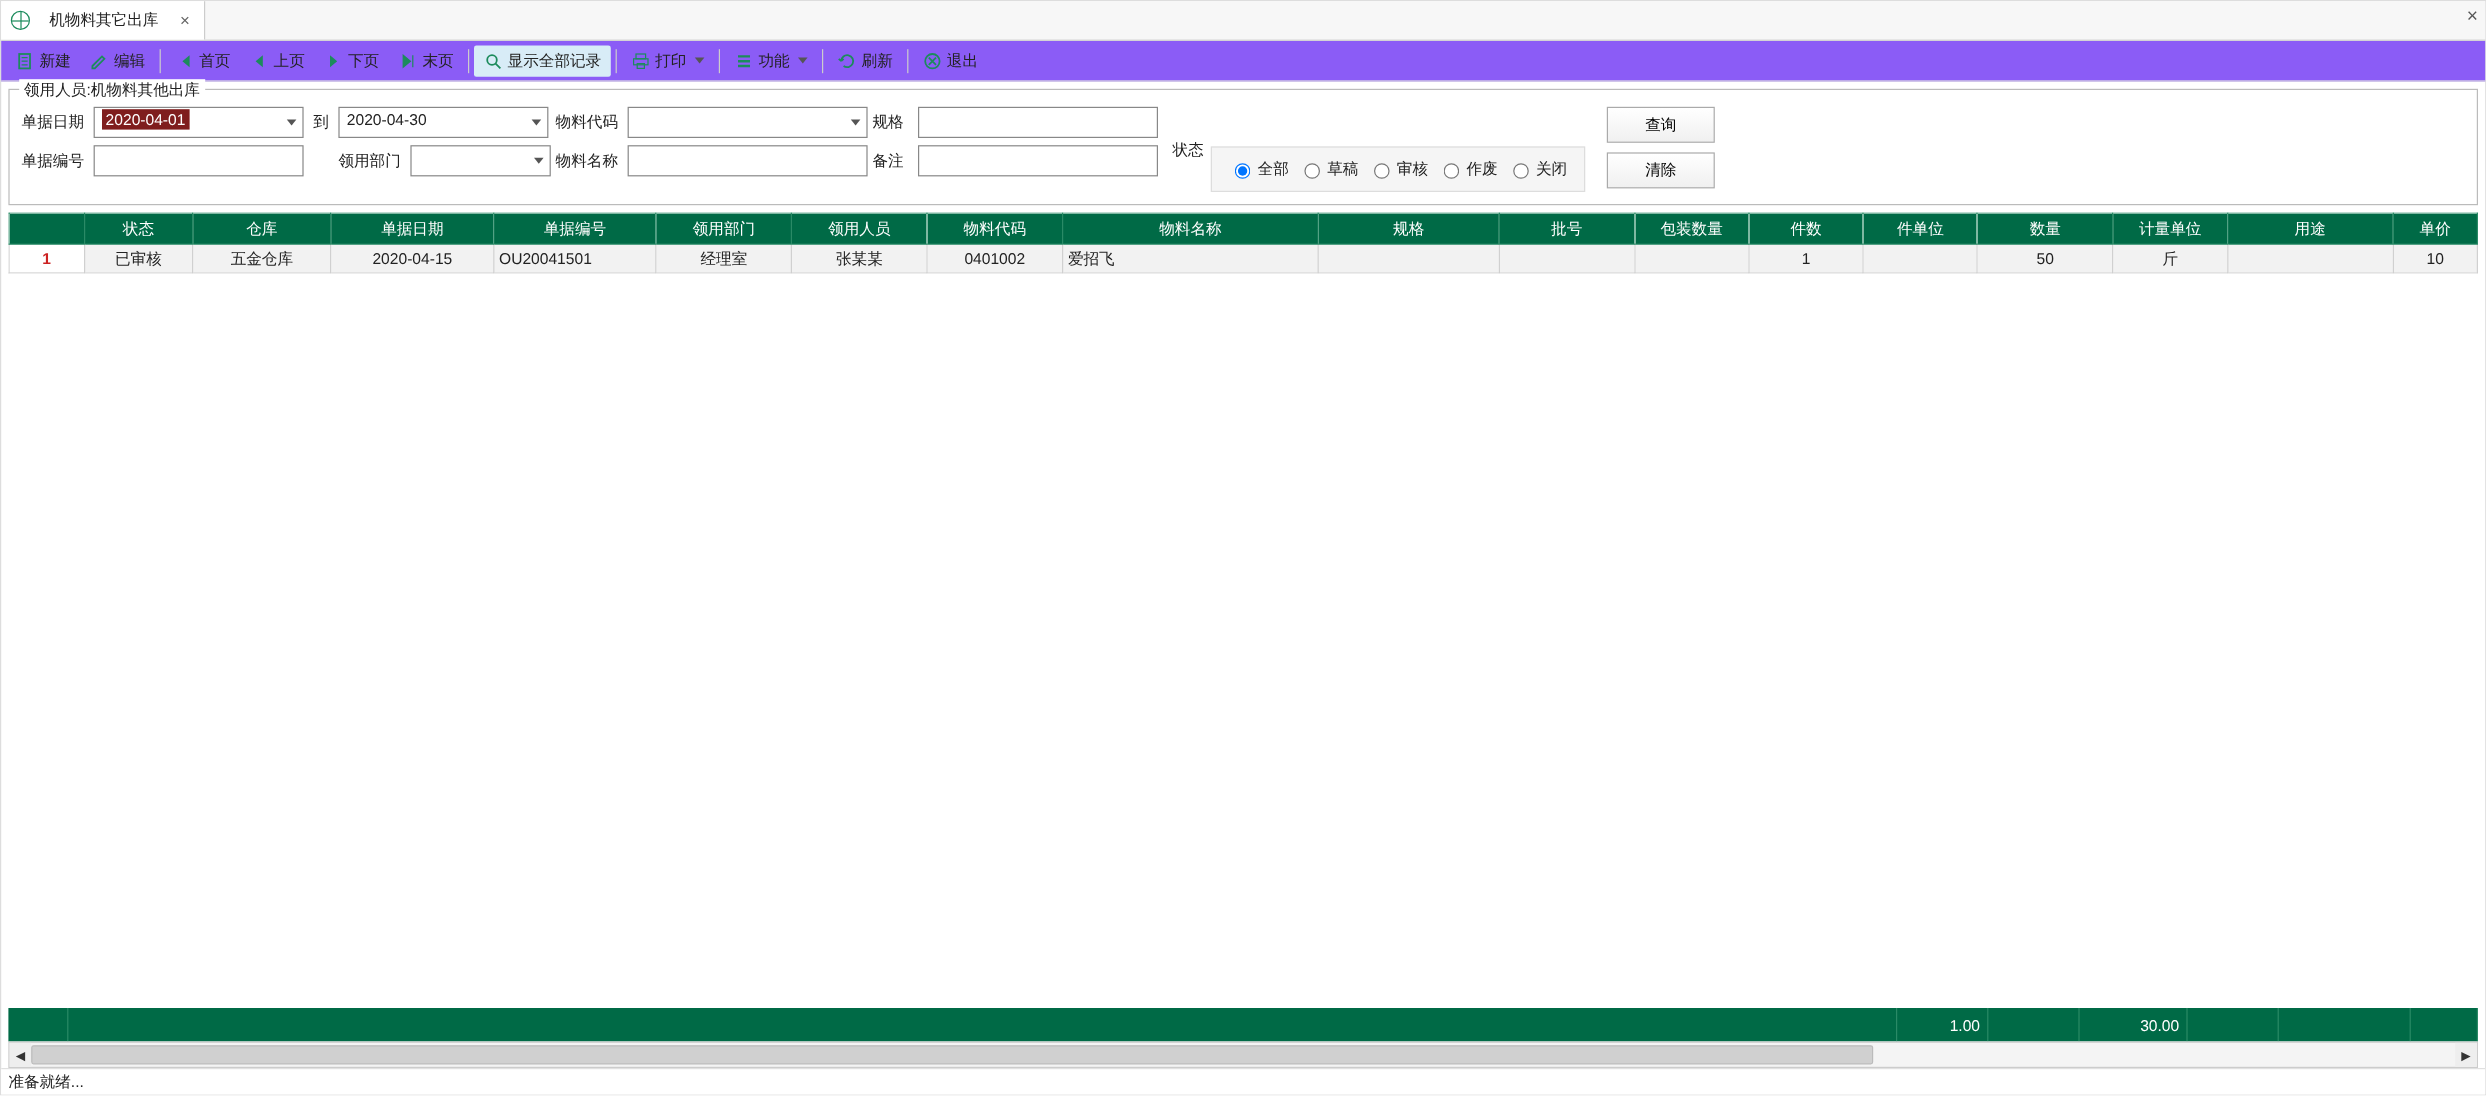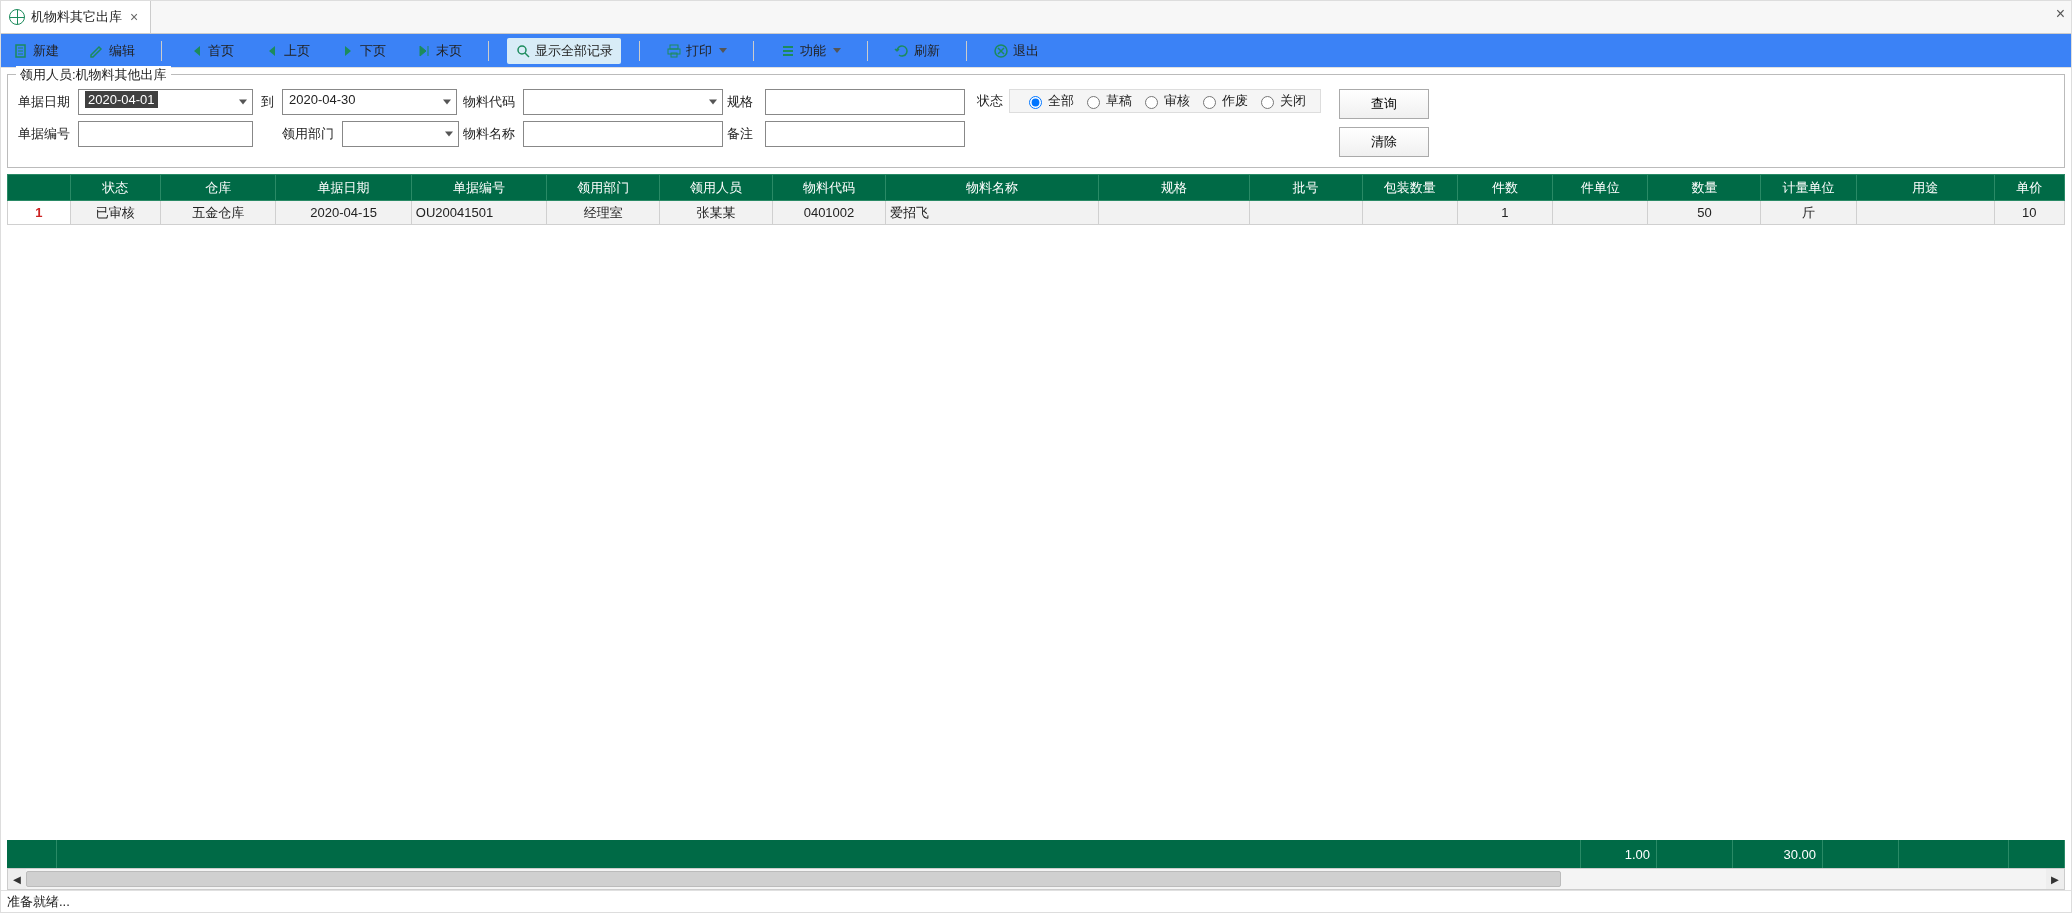--- a/index.html
+++ b/index.html
@@ -27,21 +27,21 @@
     border-bottom: 1px solid #ccc;
     background: #f7f7f7;
     position: relative;
   }
   .tab {
     display: flex;
     align-items: center;
     padding: 0 10px 0 8px;
     background: #fff;
     border-right: 1px solid #ccc;
-    gap: 6px;
+    gap: 16px;
   }
   .tab .globe {
     width: 16px; height: 16px;
     border: 1.5px solid #1c8b5c;
     border-radius: 50%;
     position: relative;
     display:inline-block;
   }
   .tab .globe::before,
   .tab .globe::after {
@@ -64,22 +64,22 @@
     color:#555;
     cursor:pointer;
   }
   
   .toolbar {
     height: 34px;
     display: flex;
     align-items: center;
     border-bottom: 1px solid #e0e0e0;
     padding: 0 4px;
-    gap: 14px;
-    background:#3b82f6;
+    gap: 0;
+    background:#8b5cf6;
   }
   .tbtn {
     display: flex;
     align-items: center;
     gap: 4px;
     padding: 4px 8px;
     cursor: pointer;
     color: #222;
     border-radius:2px;
   }
@@ -135,21 +135,22 @@
   }
   .stext { width:175px; }
   .mid { margin-left:4px; margin-right:4px; }
   .status-group {
     display:flex;
     align-items:center;
     gap:8px;
     border:1px solid #ddd;
     background:#f5f5f5;
     padding:10px 14px;
-    height:24px;
+    height:38px;
+    margin-top:33px;
   }
   .status-group label { display:flex; align-items:center; gap:3px; cursor:pointer; }
   .status-wrap { display:flex; align-items:center; gap:6px; margin-left:8px; }
   .btns { display:flex; flex-direction:column; gap:8px; margin-left:14px; }
   .pbtn {
     width:90px; height:30px;
     border:1px solid #aaa;
     background:linear-gradient(#fff,#f0f0f0);
     cursor:pointer;
     font-size:13px;
@@ -381,21 +382,21 @@
     </div>
   </div>
 
   <div class="searchbox">
     <span class="legend">领用人员:机物料其他出库</span>
     <div style="display:flex; align-items:flex-start; gap:4px;">
       <div style="flex:0 0 auto;">
         <div class="srow">
           <span class="slabel">单据日期</span>
           <div class="sinput scombo" style="background:#fff;">
-            <span style="background:#404040;color:#fff;padding:1px 3px;">2020-04-01</span>
+            <span style="background:#7f1d1d;color:#fff;padding:1px 3px;">2020-04-01</span>
             <span class="caret"></span>
           </div>
           <span class="mid">到</span>
         </div>
         <div class="srow">
           <span class="slabel">单据编号</span>
           <input class="sinput stext" style="width: 175px;" value="">
           <span class="mid" style="visibility:hidden">到</span>
         </div>
       </div>

